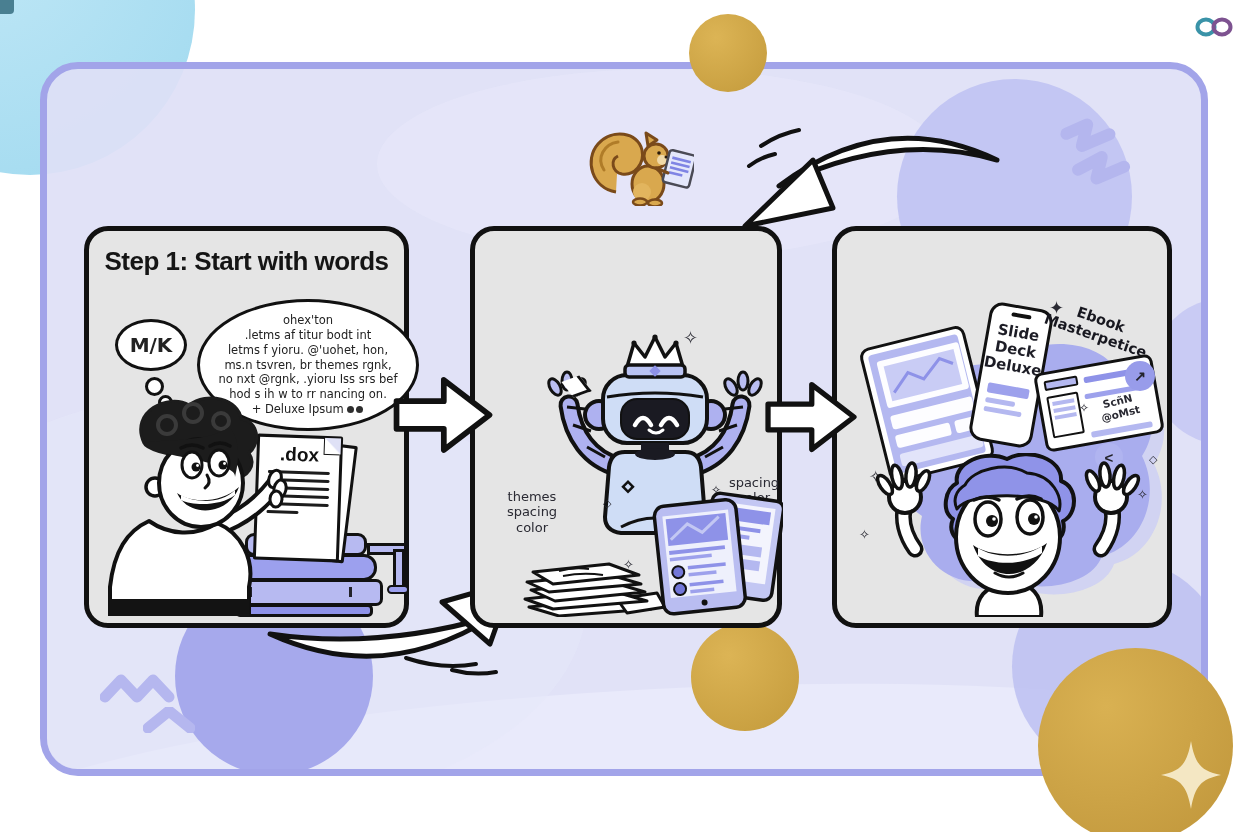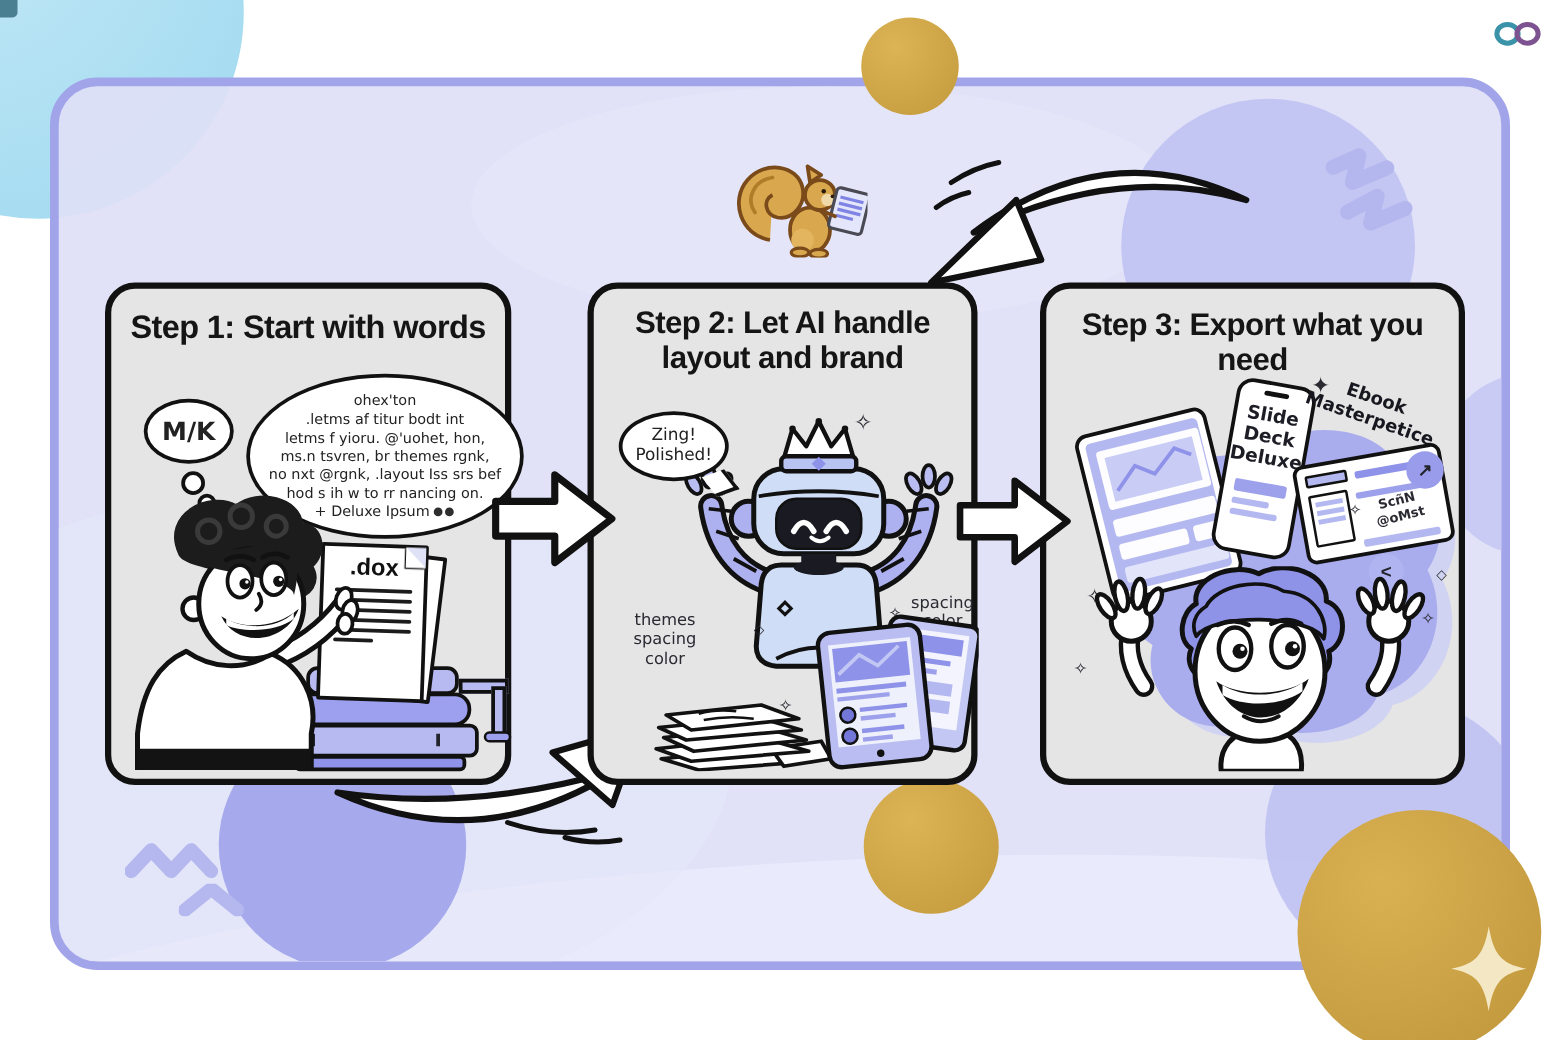--- a/index.html
+++ b/index.html
@@ -123,21 +123,21 @@
     </div>
     <div class="abs" style="left:56px;top:146px;width:13px;height:13px;border:3px solid #111;border-radius:50%;background:#fff;"></div>
     <div class="abs" style="left:69px;top:164px;width:9px;height:9px;border:3px solid #111;border-radius:50%;background:#fff;"></div>
 
     <div class="bubble" style="left:108px;top:68px;width:222px;height:132px;border-width:3.5px;border-radius:50%;
                 font-size:11.5px;line-height:1.28;padding:6px 4px;">
       <div>ohex'ton</div>
       <div>.letms af titur bodt int</div>
       <div>letms f yioru. @'uohet, hon,</div>
       <div>ms.n tsvren, br themes rgnk,</div>
-      <div>no nxt @rgnk, .layout Iss srs bef</div>
+      <div>no nxt @rgnk, .yioru Iss srs bef</div>
       <div>hod s ih w to rr nancing on.</div>
       <div>
         <span>+ Deluxe Ipsum</span>
         <span class="glasses"></span>
       </div>
     </div>
     <div class="bubble-tail" style="left:138px;top:188px;border-left:3.5px solid #111;border-bottom:3.5px solid #111;
                 transform:rotate(30deg) skew(-18deg);"></div>
 
     <div class="abs" style="left:128px;top:266px;width:190px;height:122px;">
@@ -194,24 +194,20 @@
       <path d="M118,84 Q123,92 116,97" fill="none" stroke="#111" stroke-width="3" stroke-linecap="round"></path>
       <path d="M88,102 C100,128 140,124 150,96 C132,112 104,113 88,102 Z" fill="#111"></path>
       <path d="M92,104 C108,113 134,112 146,99 L146,104 C132,115 104,115 92,109 Z" fill="#fff"></path>
       <ellipse cx="186" cy="88" rx="6" ry="9" transform="rotate(20 186 88)" fill="#fff" stroke="#111" stroke-width="3"></ellipse>
       <ellipse cx="191" cy="98" rx="6" ry="9" transform="rotate(12 191 98)" fill="#fff" stroke="#111" stroke-width="3"></ellipse>
       <ellipse cx="187" cy="108" rx="6" ry="8" transform="rotate(4 187 108)" fill="#fff" stroke="#111" stroke-width="3"></ellipse>
     </svg>
   </div>
 
   <div class="panel" style="left:470px;width:312px;">
-    <div class="panel-title" style="top:14px;font-size:25px;">
-      <div>Step 2: Let AI handle</div>
-      <div>layout and brand</div>
-    </div>
 
     <svg class="abs" style="left:28px;top:100px;" width="262" height="262" viewBox="0 0 262 262">
       <path d="M116,136 C86,128 70,104 66,74" fill="none" stroke="#111" stroke-width="21" stroke-linecap="round"></path>
       <path d="M116,136 C86,128 70,104 66,74" fill="none" stroke="#aeb1f0" stroke-width="13" stroke-linecap="round"></path>
       <path d="M84,116 L102,126 M70,94 L88,100 M64,76 L82,78" stroke="#111" stroke-width="3"></path>
       <path d="M188,136 C218,128 234,104 238,74" fill="none" stroke="#111" stroke-width="21" stroke-linecap="round"></path>
       <path d="M188,136 C218,128 234,104 238,74" fill="none" stroke="#aeb1f0" stroke-width="13" stroke-linecap="round"></path>
       <path d="M220,116 L202,126 M234,94 L216,100 M240,76 L222,78" stroke="#111" stroke-width="3"></path>
       <g>
         <ellipse cx="52" cy="56" rx="5" ry="9" transform="rotate(-30 52 56)" fill="#b9bdf1" stroke="#111" stroke-width="3"></ellipse>
@@ -239,24 +235,20 @@
         <rect x="4" y="34" width="60" height="12" rx="4" fill="#b9c3f2" stroke="#111" stroke-width="3.5"></rect>
         <rect x="30" y="36" width="8" height="8" transform="rotate(45 34 40)" fill="#8e92e8"></rect>
       </g>
       <rect x="138" y="112" width="28" height="10" fill="#1a1a22"></rect>
       <path d="M122,121 L182,121 Q196,121 198,136 L202,186 Q202,200 186,202 L118,202 Q102,200 102,186 L106,136 Q108,121 122,121 Z" fill="#cfddf6" stroke="#111" stroke-width="4" stroke-linejoin="round"></path>
       <ellipse cx="152" cy="123" rx="20" ry="6" fill="#1a1a22"></ellipse>
       <rect x="122" y="152" width="7" height="7" transform="rotate(45 125 155)" fill="none" stroke="#111" stroke-width="2.5"></rect>
       <path d="M118,196 Q152,178 188,196" fill="none" stroke="#111" stroke-width="3"></path>
     </svg>
 
-    <div class="bubble" style="left:20px;top:98px;width:88px;height:56px;font-size:13.5px;line-height:1.15;">
-      <div>Zing!</div>
-      <div>Polished!</div>
-    </div>
     <div class="bubble-tail" style="left:92px;top:146px;width:16px;height:16px;border-right:3px solid #111;border-bottom:3px solid #111;
                 transform:rotate(-20deg) skew(18deg);"></div>
 
     <span class="spark" style="left:208px;top:96px;font-size:18px;">✧</span>
     <span class="spark" style="left:128px;top:266px;font-size:11px;">◇</span>
     <span class="spark" style="left:148px;top:326px;font-size:13px;">✧</span>
     <span class="spark" style="left:236px;top:252px;font-size:12px;">✧</span>
 
     <div class="label-sm" style="left:12px;top:258px;width:90px;font-size:13px;">
       <div>themes</div>
@@ -301,21 +293,20 @@
         <rect x="44" y="83" width="28" height="3.5" fill="#9da1ec"></rect>
         <circle cx="34" cy="98" r="6" fill="#7377d8" stroke="#111" stroke-width="2"></circle>
         <rect x="44" y="93" width="34" height="3.5" fill="#8e92e8"></rect>
         <rect x="44" y="100" width="24" height="3.5" fill="#9da1ec"></rect>
         <circle cx="57" cy="114" r="3" fill="#111"></circle>
       </g>
     </svg>
   </div>
 
   <div class="panel" style="left:832px;width:340px;">
-    <div class="panel-title" style="top:16px;font-size:25px;">Step 3: Export what you need</div>
 
     <svg class="abs" style="left:10px;top:60px;" width="320" height="320" viewBox="0 0 320 320">
       <path d="M75,150 C50,100 100,65 160,75 C180,45 250,45 270,80 C305,92 315,135 295,165
                C315,205 295,255 255,265 C245,295 185,305 155,285 C105,305 65,265 75,225
                C45,205 45,180 75,150 Z" fill="#c9ccf5" opacity="0.75" transform="translate(12,8)"></path>
       <path d="M75,150 C50,100 100,65 160,75 C180,45 250,45 270,80 C305,92 315,135 295,165
                C315,205 295,255 255,265 C245,295 185,305 155,285 C105,305 65,265 75,225
                C45,205 45,180 75,150 Z" fill="#a9adee"></path>
     </svg>
 

